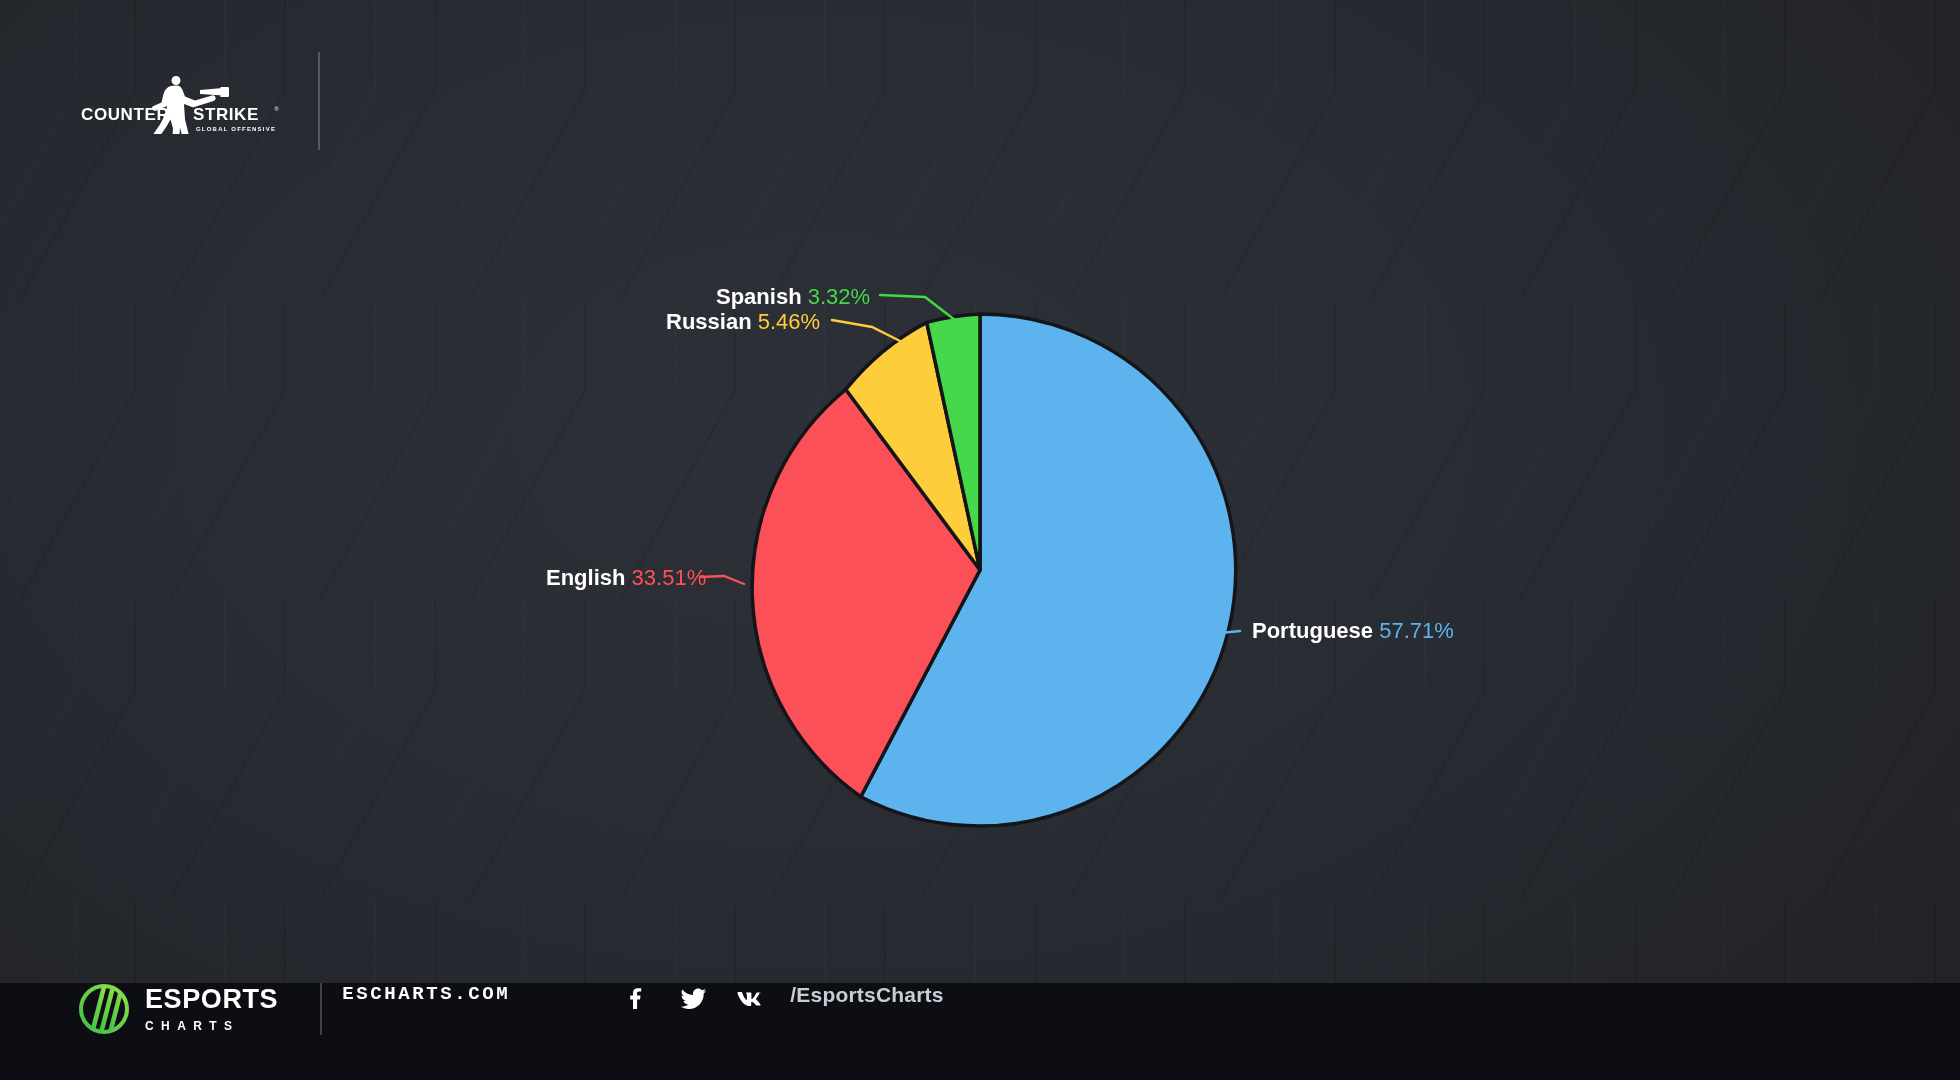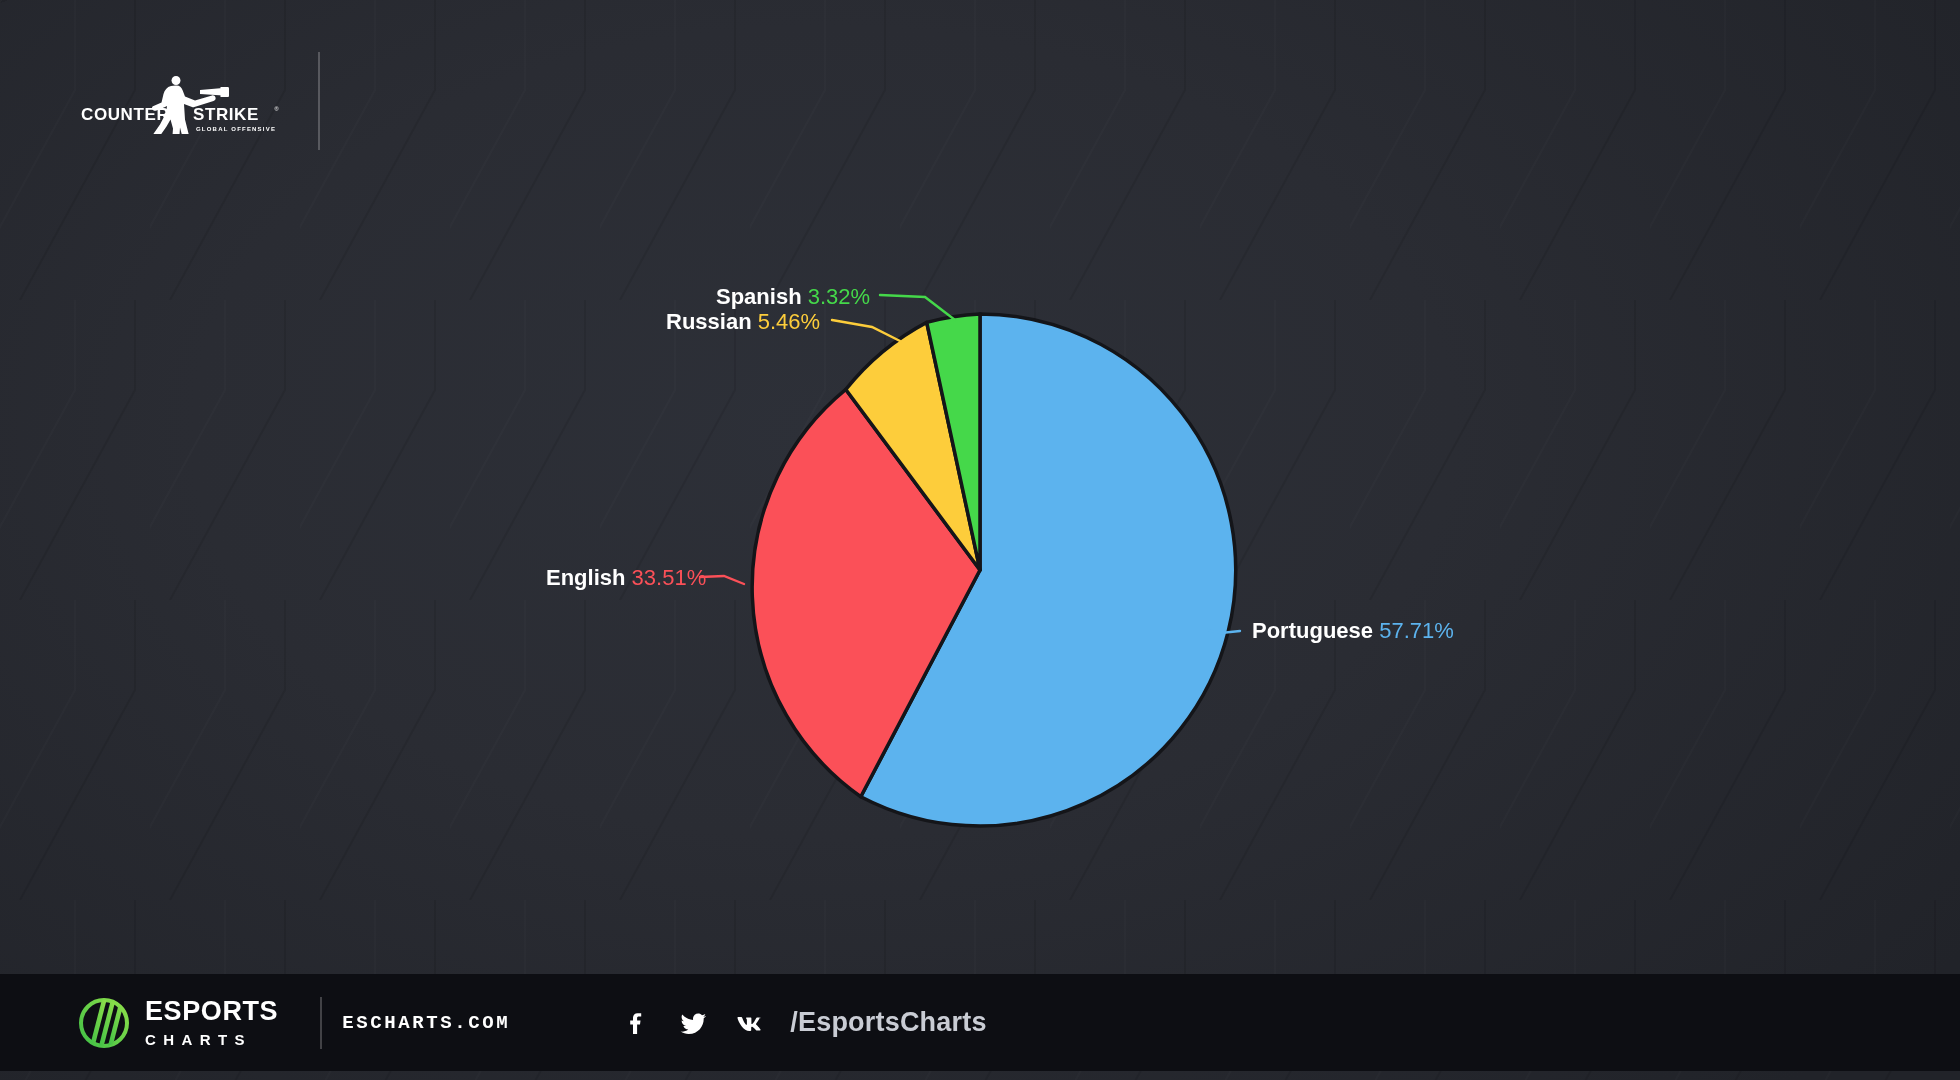--- a/index.html
+++ b/index.html
@@ -48,50 +48,50 @@
 
   .lbl {
     position:absolute;
     font-size:22px; font-weight:bold; color:#ffffff;
     white-space:nowrap; line-height:1;
   }
   .lbl .pct { font-weight:normal; }
 
   
   .footer {
-    position:absolute; left:0; bottom:9px; width:1960px; height:97px;
+    position:absolute; left:0; bottom:0; width:1960px; height:97px;
     background:#0d0e13;
-    display:flex; align-items:center;
+    display:flex; align-items:flex-start;
   }
   .ec-logo { margin-left:78px; display:flex; align-items:center; }
   .ec-mark { width:52px; height:52px; }
   .ec-word { margin-left:15px; }
   .ec-esports {
     font-size:27px; font-weight:bold; color:#ffffff;
     letter-spacing:0.6px; line-height:1;
   }
   .ec-charts {
-    font-size:15px; font-weight:bold; color:#ffffff;
+    font-size:12px; font-weight:bold; color:#ffffff;
     letter-spacing:7.4px; line-height:1; margin-top:7px;
   }
   .ftr-divider {
     width:2px; height:52px; background:rgba(255,255,255,0.22);
     margin-left:42px;
   }
   .ftr-site {
     margin-left:20px;
     font-size:19px; font-weight:bold; color:#ffffff;
     letter-spacing:2.6px;
     font-family:Liberation Mono, monospace;
   }
   .socials { margin-left:112px; display:flex; align-items:center; gap:26px; }
   .soc { width:30px; height:30px; display:block; }
   .ftr-handle {
     margin-left:26px;
-    font-size:27px; font-weight:bold; color:#c9ccd4;
+    font-size:21px; font-weight:bold; color:#c9ccd4;
     letter-spacing:0.2px;
   }
 </style>
 </head>
 <body>
 
 <div id="stage">
 
   <svg id="bgchevrons" viewBox="0 0 1960 1080" preserveAspectRatio="none">
     <defs>

